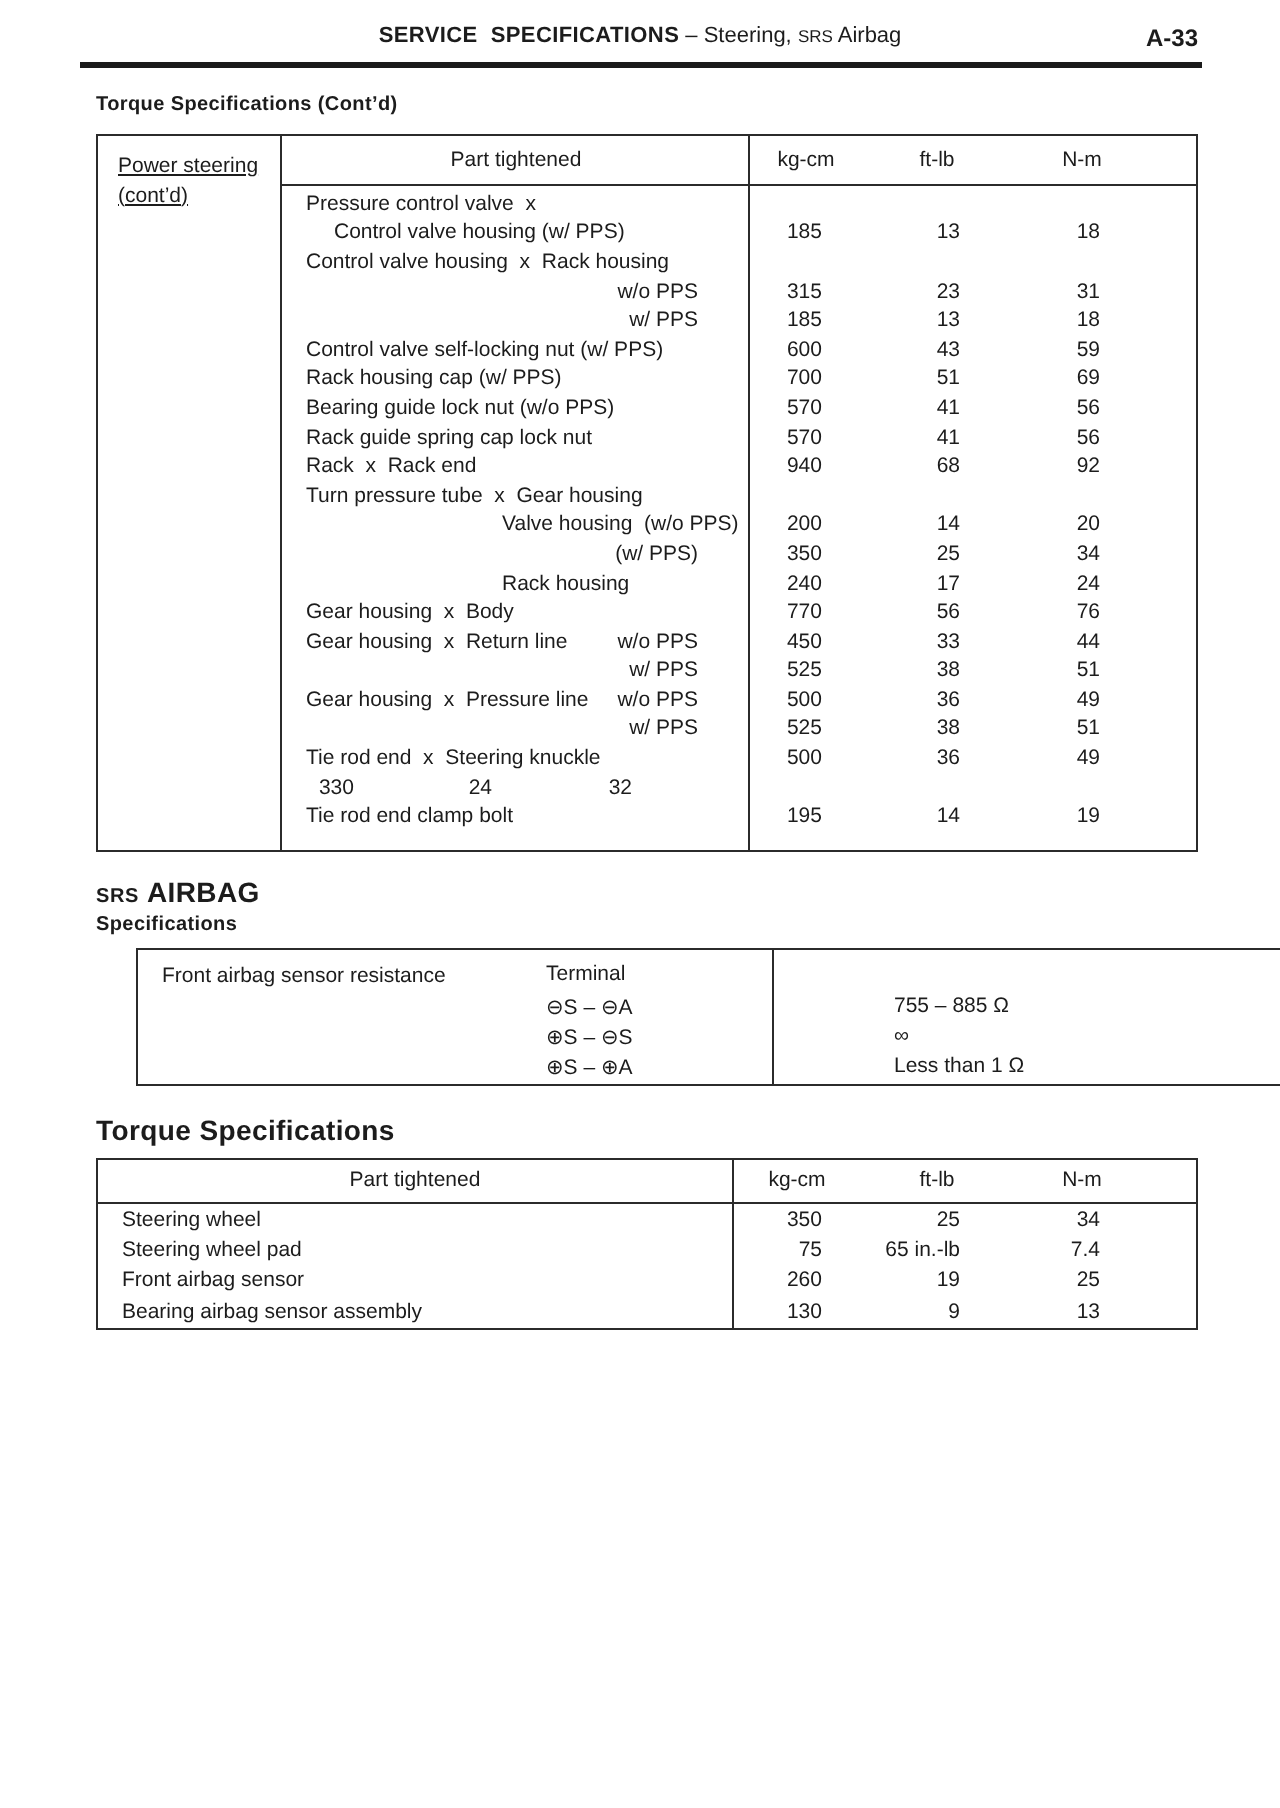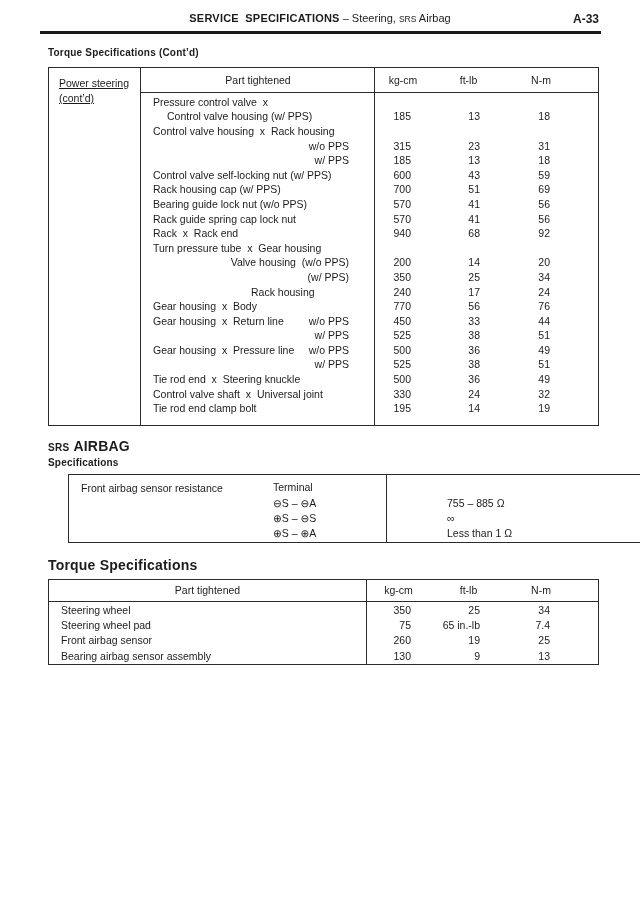--- a/index.html
+++ b/index.html
@@ -43,21 +43,21 @@
   .t1-vline.v2 { left: 325px; }
   .t1-hline { position: absolute; top: 24px; left: 92px; right: 0; height: 1px; background: #2b2b2b; }
   .t1-header { position: absolute; left: 92px; top: 0; right: 0; height: 24px; display: flex; align-items: center; }
   .hc { display: inline-block; text-align: center; }
   .hc.part { width: 234px; }
   .hc.kg { width: 56px; }
   .hc.ft { width: 75px; }
   .hc.nm { width: 70px; }
   .t1-body { position: absolute; left: 92px; top: 25px; right: 0; bottom: 0; padding-top: 2px; }
   .t-row { display: flex; height: 14.6px; align-items: center; }
-  .c-label { width: 234px; display: flex; white-space: pre; justify-content: flex-end; }
+  .c-label { width: 234px; display: flex; white-space: pre; }
   .c-label.ind0 { padding-left: 12px; }
   .c-label.ind1 { padding-left: 26px; }
   .c-label.ind2 { padding-left: 110px; }
   .lbl-sub { margin-left: auto; margin-right: 26px; }
   .c-kg { width: 56px; text-align: right; padding-right: 20px; }
   .c-ft { width: 75px; text-align: right; padding-right: 26px; }
   .c-nm { width: 70px; text-align: right; padding-right: 26px; }
 
   
   .table2 {
@@ -257,21 +257,20 @@
       </div>
 
       <div class="t-row">
         <span class="c-label ind0"><span class="lbl-main">Tie rod end  x  Steering knuckle</span><span class="lbl-sub"></span></span>
         <span class="c-kg">500</span>
         <span class="c-ft">36</span>
         <span class="c-nm">49</span>
       </div>
 
       <div class="t-row">
-        <span class="c-label ind0"><span class="lbl-main">Control valve shaft  x  Universal joint</span><span class="lbl-sub"></span></span>
         <span class="c-kg">330</span>
         <span class="c-ft">24</span>
         <span class="c-nm">32</span>
       </div>
 
       <div class="t-row">
         <span class="c-label ind0"><span class="lbl-main">Tie rod end clamp bolt</span><span class="lbl-sub"></span></span>
         <span class="c-kg">195</span>
         <span class="c-ft">14</span>
         <span class="c-nm">19</span>

